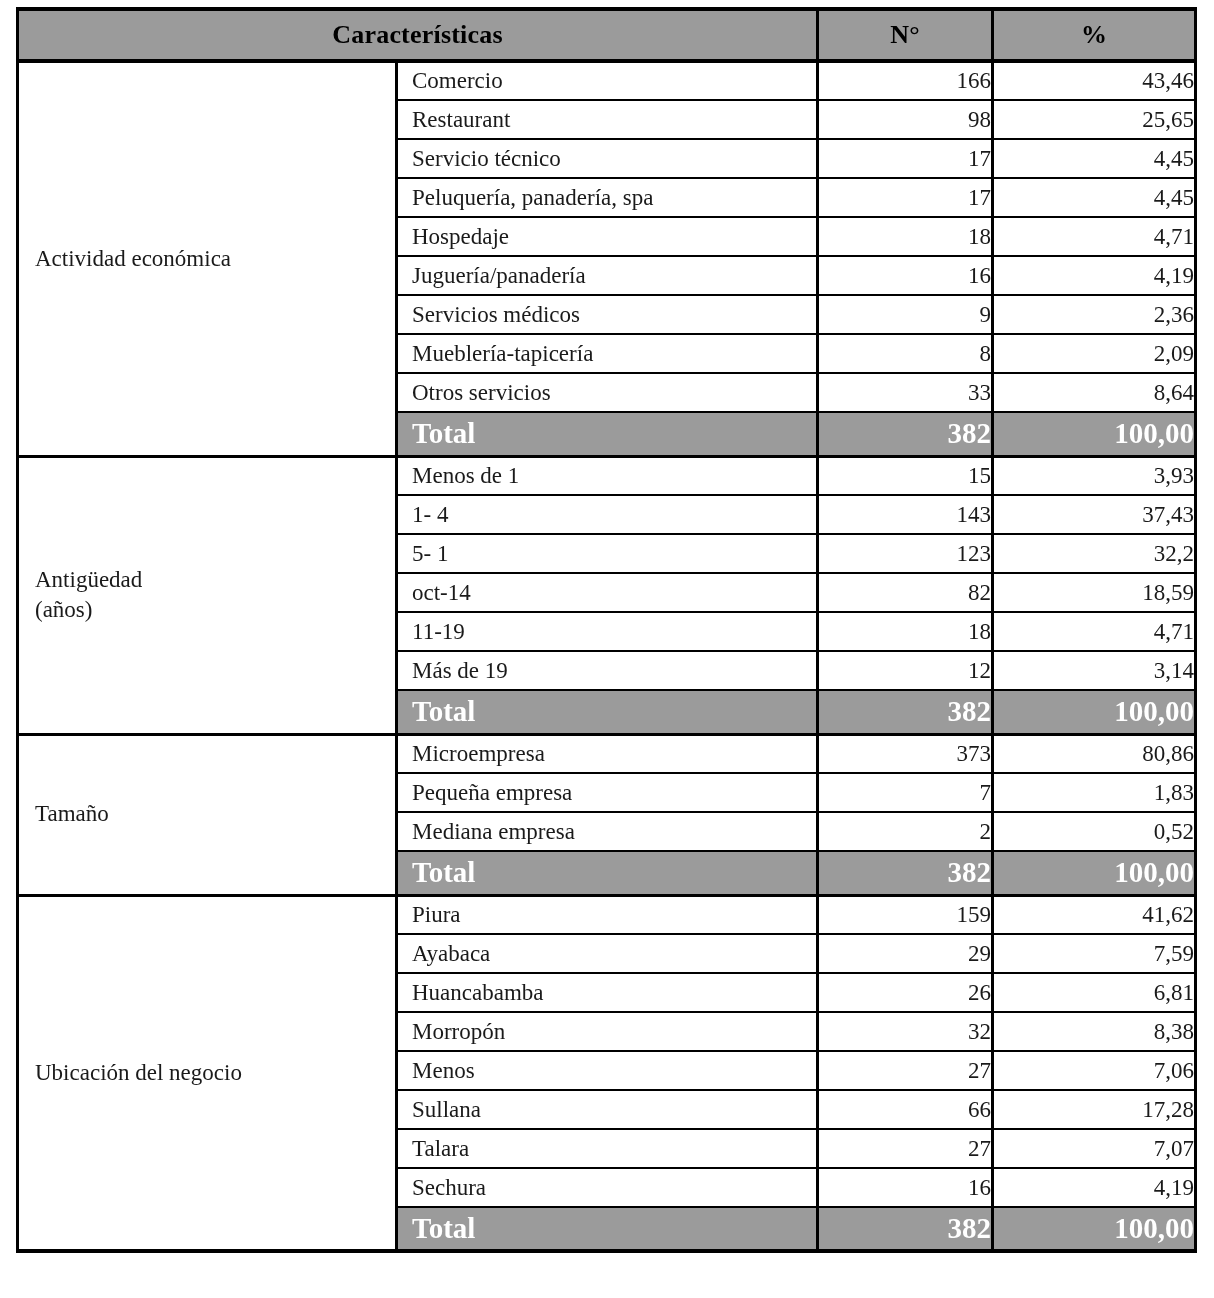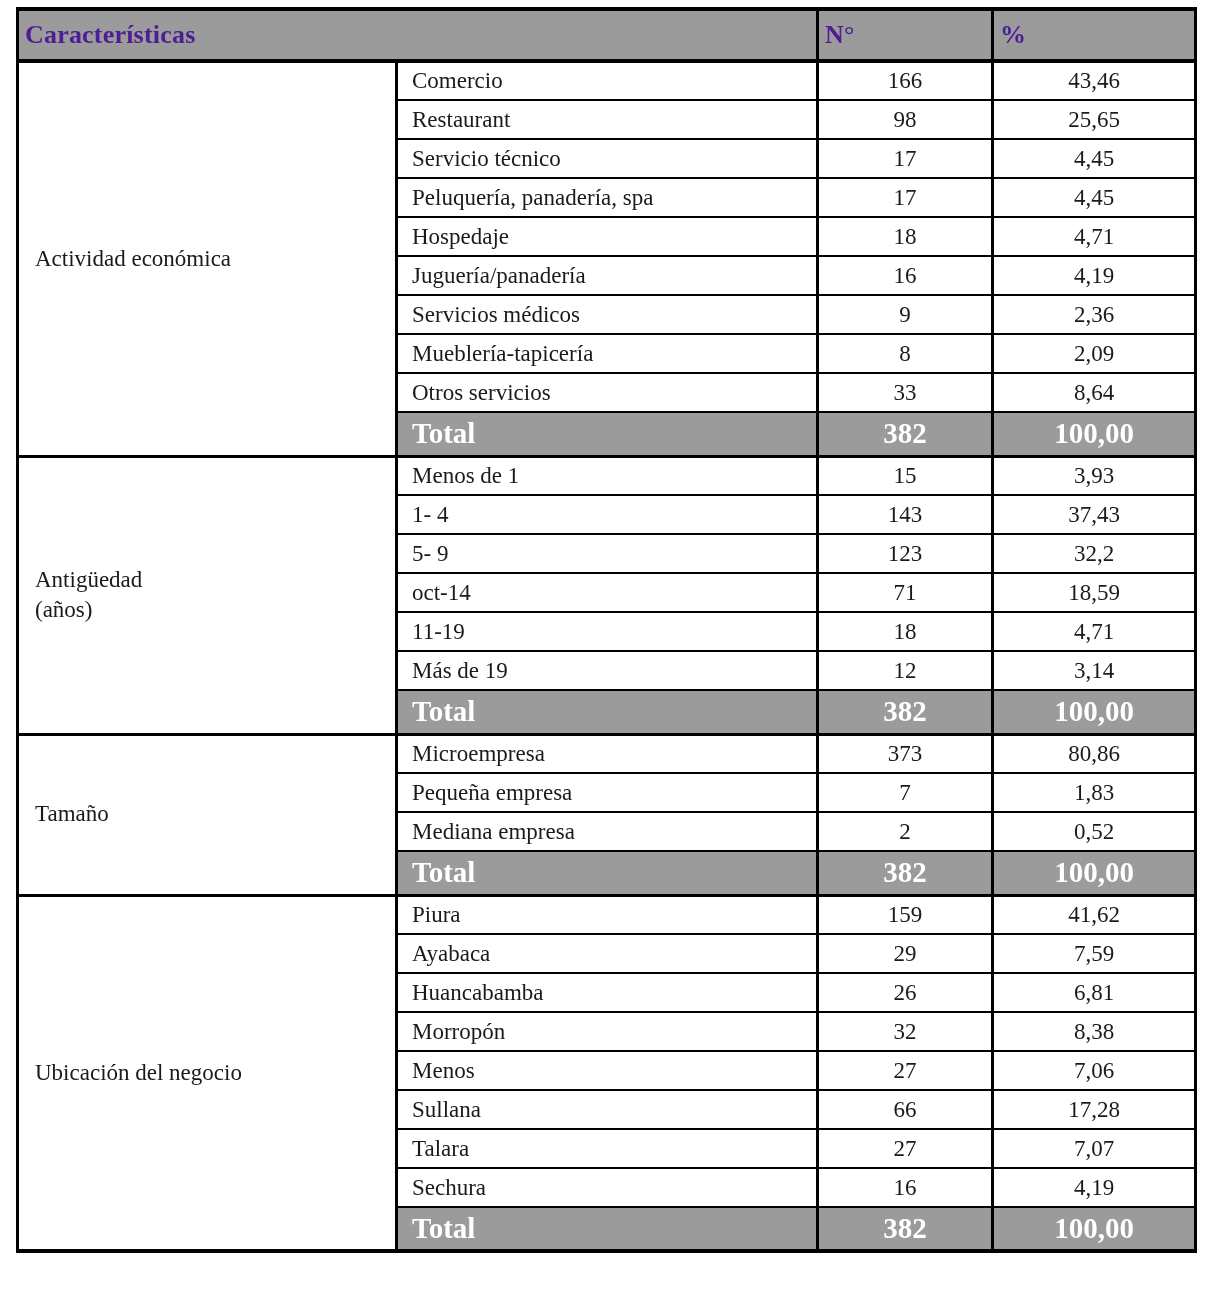--- a/index.html
+++ b/index.html
@@ -33,24 +33,24 @@
   }
 
   col.c-group { width: 379px; }
   col.c-label { width: 421px; }
   col.c-num   { width: 175px; }
   col.c-pct   { width: 203px; }
 
   
   tr.head-row th {
     background: #9b9b9b;
-    color: #4c1d95;
+    color: #000000;
     font-weight: bold;
     font-size: 26px;
-    text-align: left;
+    text-align: center;
     height: 52px;
     padding: 0 6px;
     border-bottom: 4px solid #000;
     border-right: 3px solid #000;
     letter-spacing: 0.2px;
   }
   tr.head-row th:last-child { border-right: none; }
 
   
   td {
@@ -74,21 +74,21 @@
     line-height: 1.32;
     white-space: pre-line;
   }
 
   td.label-cell {
     text-align: left;
     padding-left: 14px;
   }
 
   td.num-cell, td.pct-cell {
-    text-align: center;
+    text-align: right;
   }
 
   
   tr.total-row td {
     background: #9b9b9b;
     color: #ffffff;
     font-weight: bold;
     font-size: 29px;
     height: 44px;
     border-bottom: 3px solid #000;
@@ -176,27 +176,27 @@
           <td class="label-cell">Menos de 1</td>
           <td class="num-cell">15</td>
           <td class="pct-cell">3,93</td>
         </tr>
         <tr>
           <td class="label-cell">1- 4</td>
           <td class="num-cell">143</td>
           <td class="pct-cell">37,43</td>
         </tr>
         <tr>
-          <td class="label-cell">5- 9</td>
+          <td class="label-cell">5- 1</td>
           <td class="num-cell">123</td>
           <td class="pct-cell">32,2</td>
         </tr>
         <tr>
           <td class="label-cell">oct-14</td>
-          <td class="num-cell">71</td>
+          <td class="num-cell">82</td>
           <td class="pct-cell">18,59</td>
         </tr>
         <tr>
           <td class="label-cell">11-19</td>
           <td class="num-cell">18</td>
           <td class="pct-cell">4,71</td>
         </tr>
         <tr>
           <td class="label-cell">Más de 19</td>
           <td class="num-cell">12</td>

